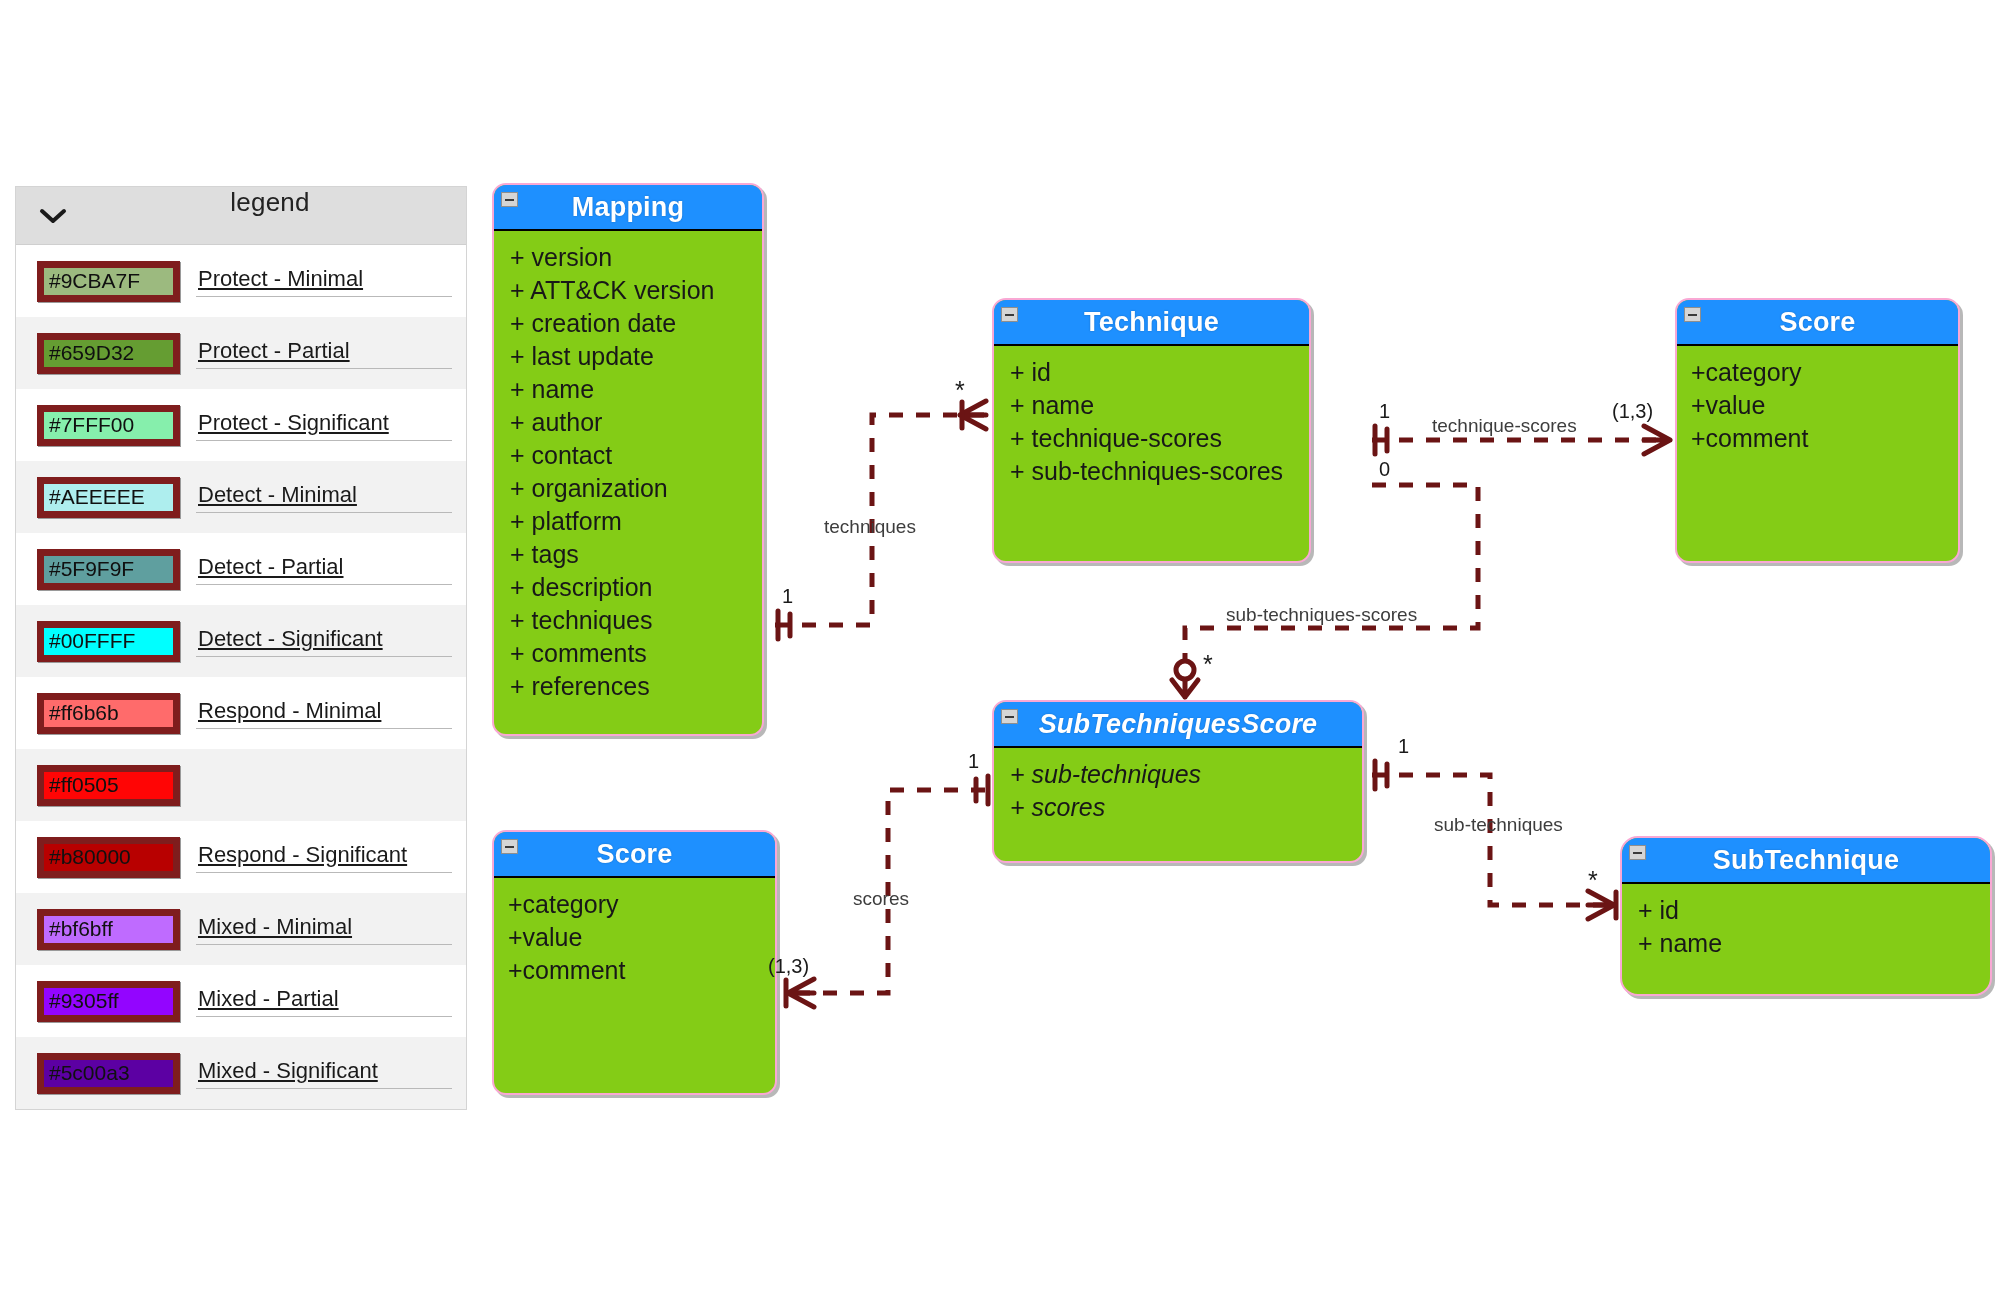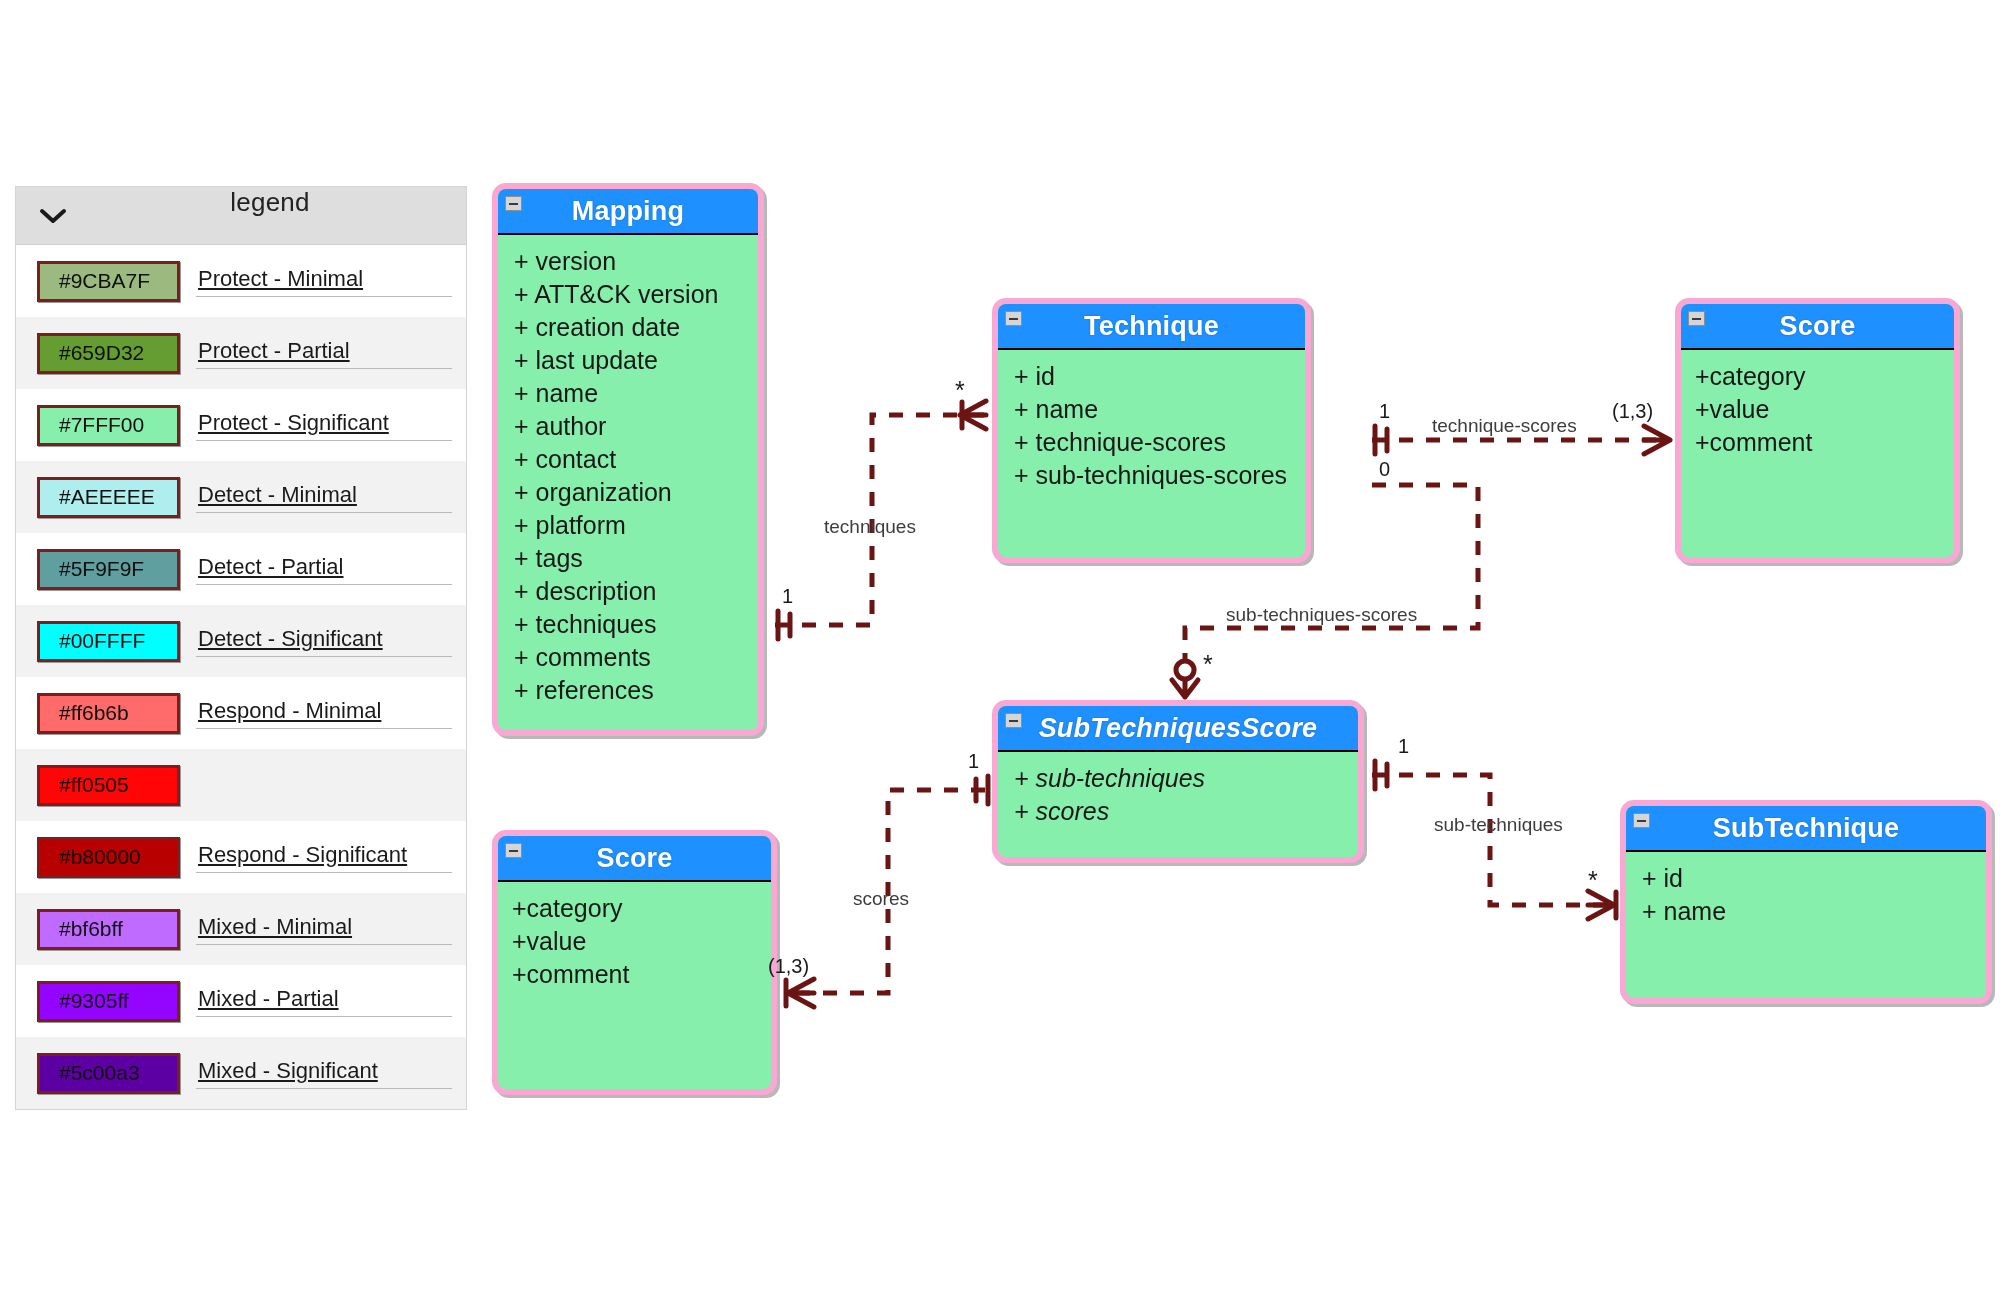--- a/index.html
+++ b/index.html
@@ -64,24 +64,24 @@
   .swatch-wrap {
     width: 180px;
     display: flex;
     align-items: center;
     padding-left: 21px;
     height: 72px;
   }
   .swatch {
     width: 143px;
     height: 41px;
-    border: 3px solid #7f1d1d;
+    border: 7px solid #7f1d1d;
     display: flex;
     align-items: center;
-    padding-left: 19px;
+    padding-left: 5px;
     font-size: 21px;
     color: #101010;
     font-family: "Liberation Sans", sans-serif;
     overflow: hidden;
     white-space: nowrap;
     box-shadow: 1px 1px 0 #9a9a9a;
   }
   .legend-label-wrap {
     flex: 1;
     height: 72px;
@@ -99,22 +99,22 @@
   }
   .legend-rule {
     height: 1px;
     background: #b9b9b9;
     width: 100%;
   }
 
   
   .umlbox {
     position: absolute;
-    background: #86efac;
-    border: 6px solid #f9a8d4;
+    background: #84cc16;
+    border: 2px solid #f9a8d4;
     border-radius: 14px;
     overflow: hidden;
     box-shadow: 3px 3px 0 rgba(0,0,0,.28);
   }
   .uml-header {
     position: relative;
     background: #1e90ff;
     border-bottom: 2px solid #000;
     height: 46px;
     display: flex;
@@ -364,21 +364,21 @@
           <i></i>
         </span>
       <span class="uml-title">SubTechniquesScore</span>
     </div>
     <div class="uml-body">
         <div class="uml-attr">+ sub-techniques</div>
         <div class="uml-attr">+ scores</div>
       </div>
   </div>
 
-  <div class="umlbox" id="box-subtechnique" style="left:1620px; top:800px; width:372px; height:204px;">
+  <div class="umlbox" id="box-subtechnique" style="left:1620px; top:836px; width:372px; height:160px;border-radius:18px;">
     <div class="uml-header">
       <span class="collapse-icon">
           <i></i>
         </span>
       <span class="uml-title">SubTechnique</span>
     </div>
     <div class="uml-body">
         <div class="uml-attr">+ id</div>
         <div class="uml-attr">+ name</div>
       </div>

